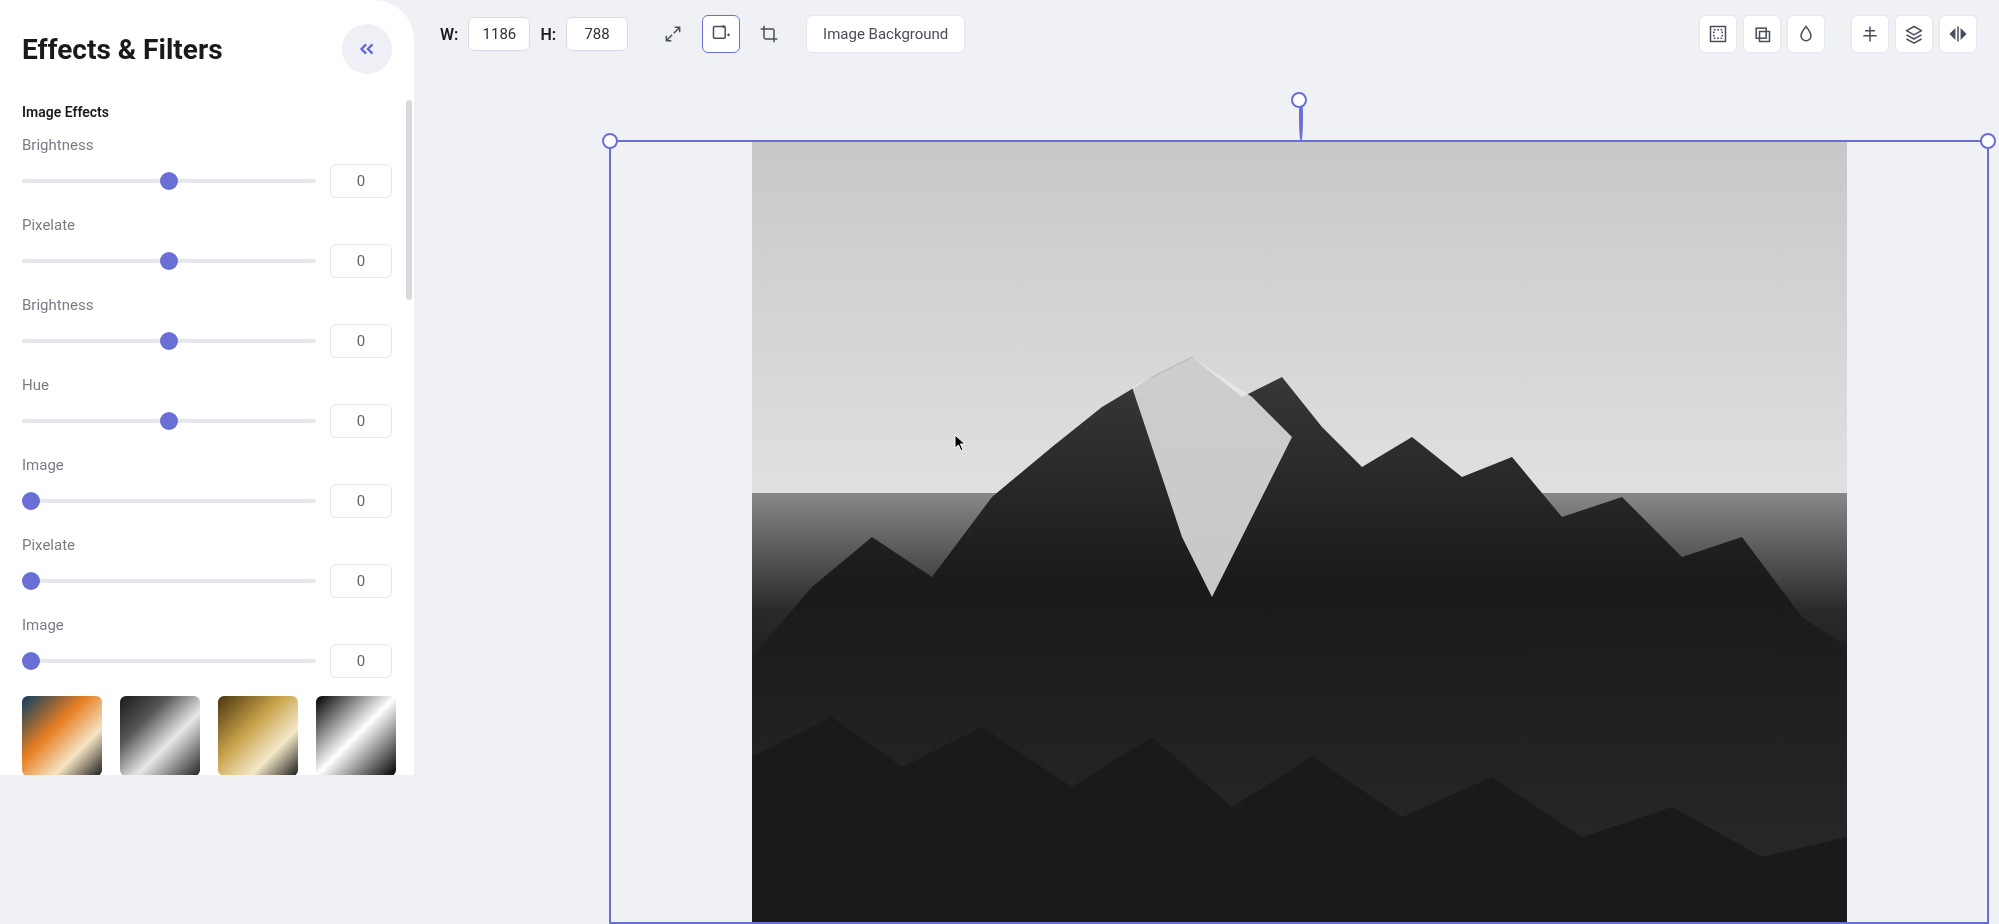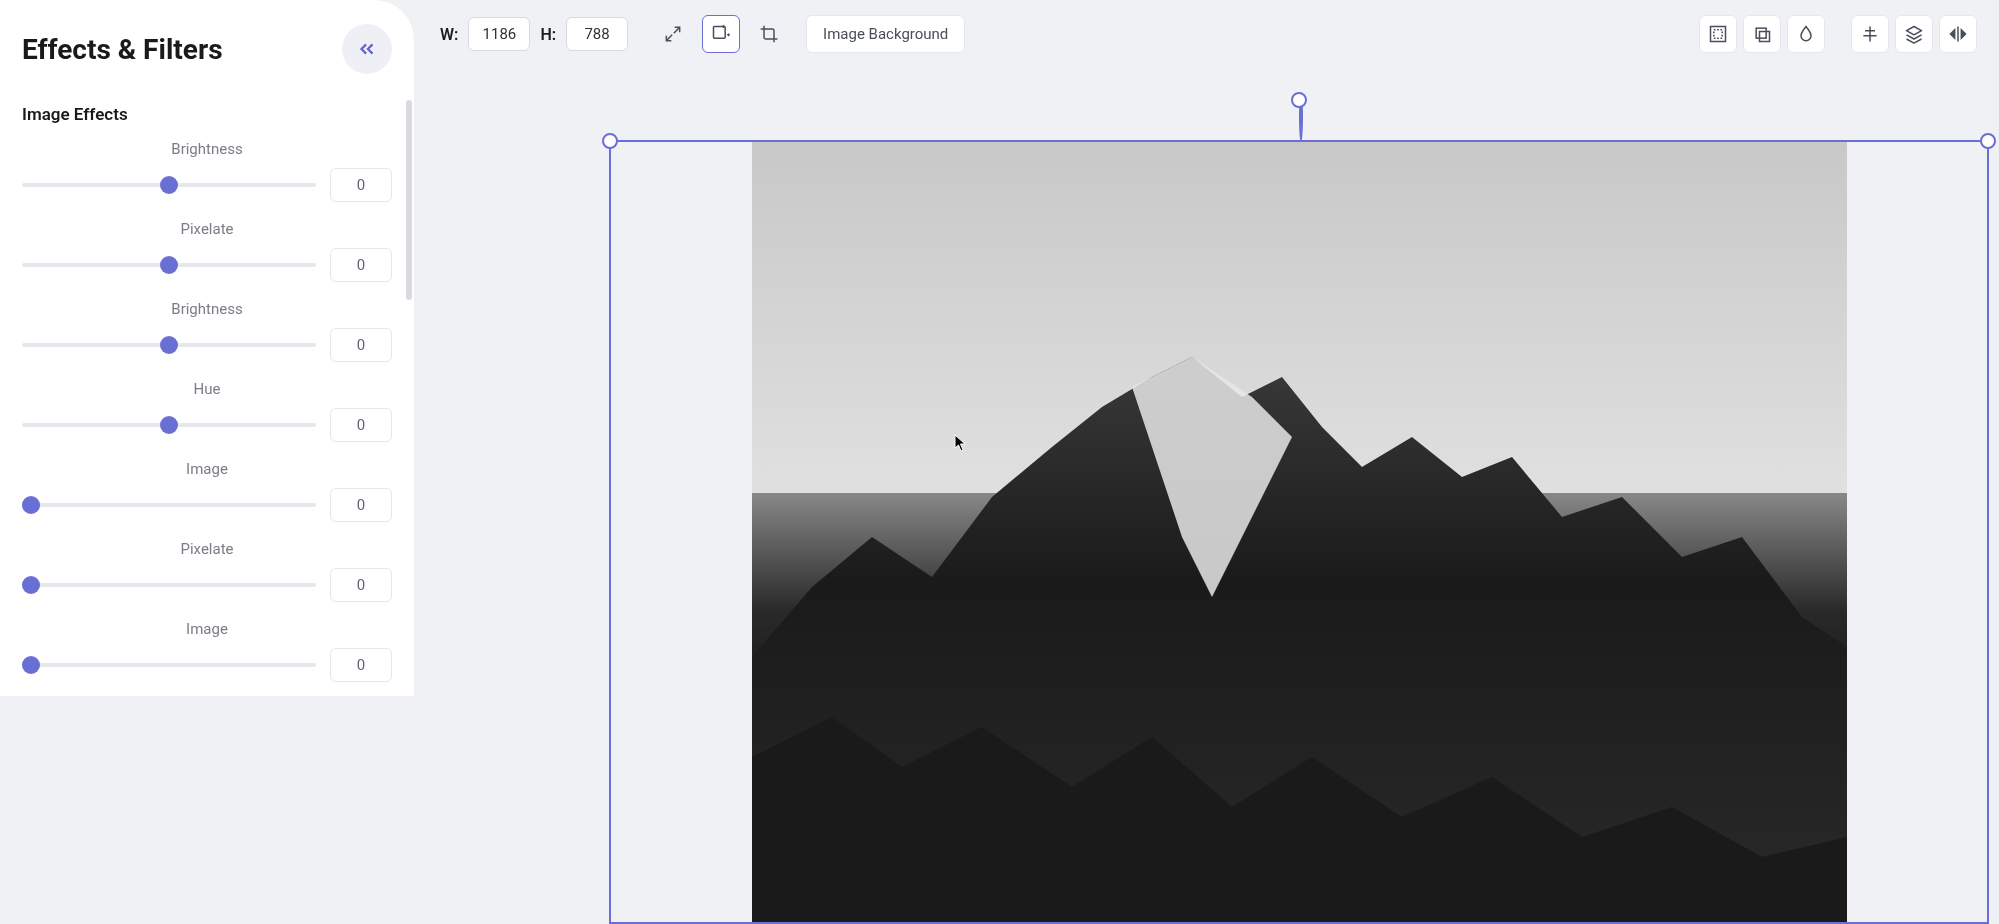--- a/index.html
+++ b/index.html
@@ -1,28 +1,28 @@
 <!DOCTYPE html>
 <html><head>
 <meta charset="utf-8">
 <style>
 * { box-sizing: border-box; margin: 0; padding: 0; font-family: -apple-system, BlinkMacSystemFont, "Segoe UI", Roboto, sans-serif; }
 body { background: #f0f1f5; overflow: hidden; width: 1999px; height: 924px; position: relative; }
 
 
-.sidebar { position: absolute; left: 0; top: 0; width: 414px; height: 696px; background: #fff; border-radius: 0 40px 0 0; padding: 24px 22px; overflow: hidden; }
+.sidebar { position: absolute; left: 0; top: 0; width: 414px; height: 775px; background: #fff; border-radius: 0 40px 0 0; padding: 24px 22px; overflow: hidden; }
 .sidebar-header { display: flex; justify-content: space-between; align-items: center; margin-bottom: 30px; }
 .sidebar-title { font-size: 28px; font-weight: 700; color: #1a1a1a; }
 .collapse-btn { width: 50px; height: 50px; border-radius: 50%; background: #eef0f5; display: flex; align-items: center; justify-content: center; cursor: pointer; }
 .collapse-btn svg { width: 22px; height: 22px; stroke: #6366d4; fill: none; stroke-width: 2.5; }
 
-.section-title { font-size: 17px; font-weight: 600; color: #1a1a1a; margin-bottom: 16px; }
+.section-title { font-size: 14px; font-weight: 600; color: #1a1a1a; margin-bottom: 16px; }
 .filters-title { margin-top: 22px; }
 
-.effect-row { margin-bottom: 18px; text-align: center; }
+.effect-row { margin-bottom: 18px; }
 .effect-label { font-size: 15px; color: #7a7d87; margin-bottom: 10px; display: block; }
 .effect-controls { display: flex; align-items: center; gap: 14px; }
 .slider-track { flex: 1; height: 4px; background: #e6e8ee; border-radius: 2px; position: relative; cursor: pointer; }
 .slider-thumb { position: absolute; top: 50%; transform: translate(-50%, -50%); width: 18px; height: 18px; border-radius: 50%; background: #6a6fd6; cursor: grab; }
 .value-box { width: 62px; height: 34px; border: 1px solid #e5e7ee; border-radius: 6px; display: flex; align-items: center; justify-content: center; font-size: 15px; color: #5f6470; background: #fff; }
 
 .filter-grid { display: grid; grid-template-columns: repeat(4, 80px); gap: 18px; }
 .filter-thumb { width: 80px; height: 80px; border-radius: 6px; cursor: pointer; }
 .filter-thumb.f1 { background: linear-gradient(135deg, #0a3d62 0%, #e67e22 40%, #f5e4c3 70%, #1a1a1a 100%); }
 .filter-thumb.f2 { background: linear-gradient(135deg, #1a1a1a 0%, #555 30%, #e8e8e8 60%, #222 100%); }

